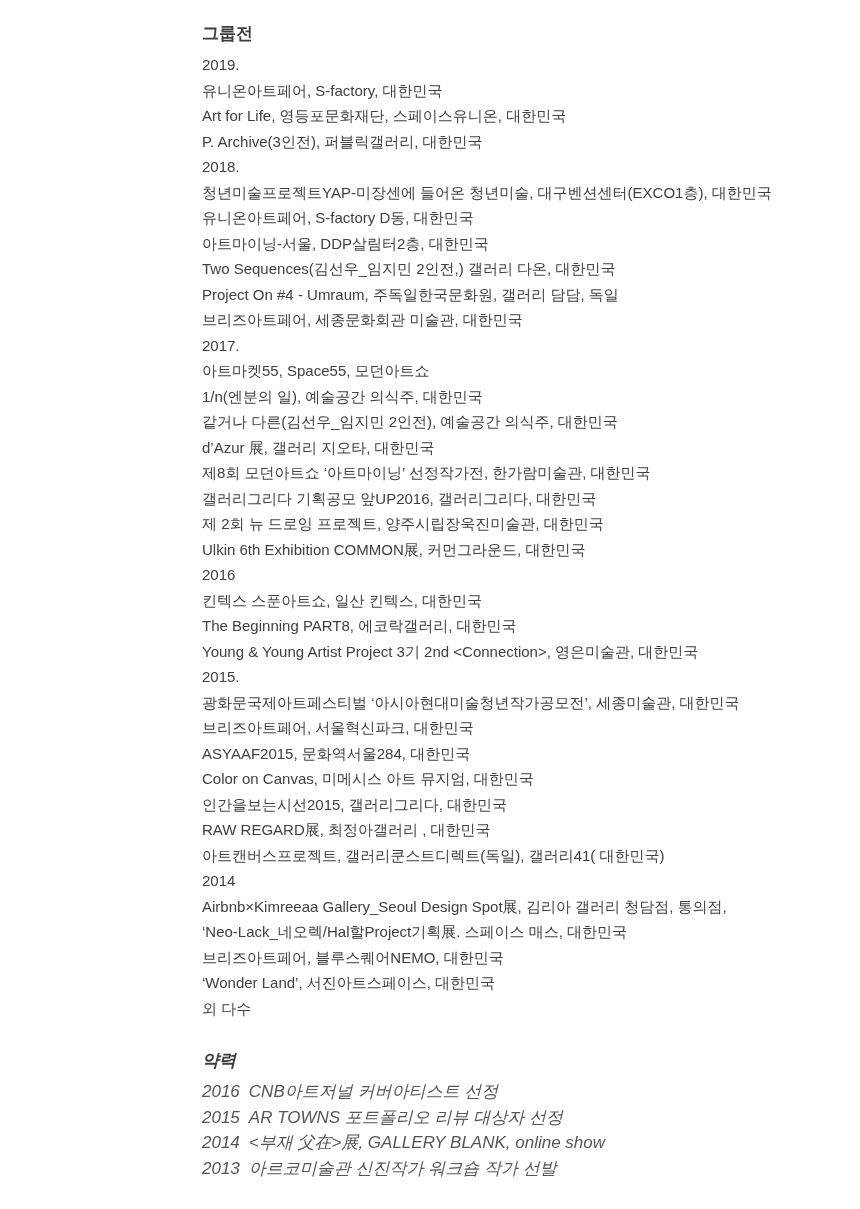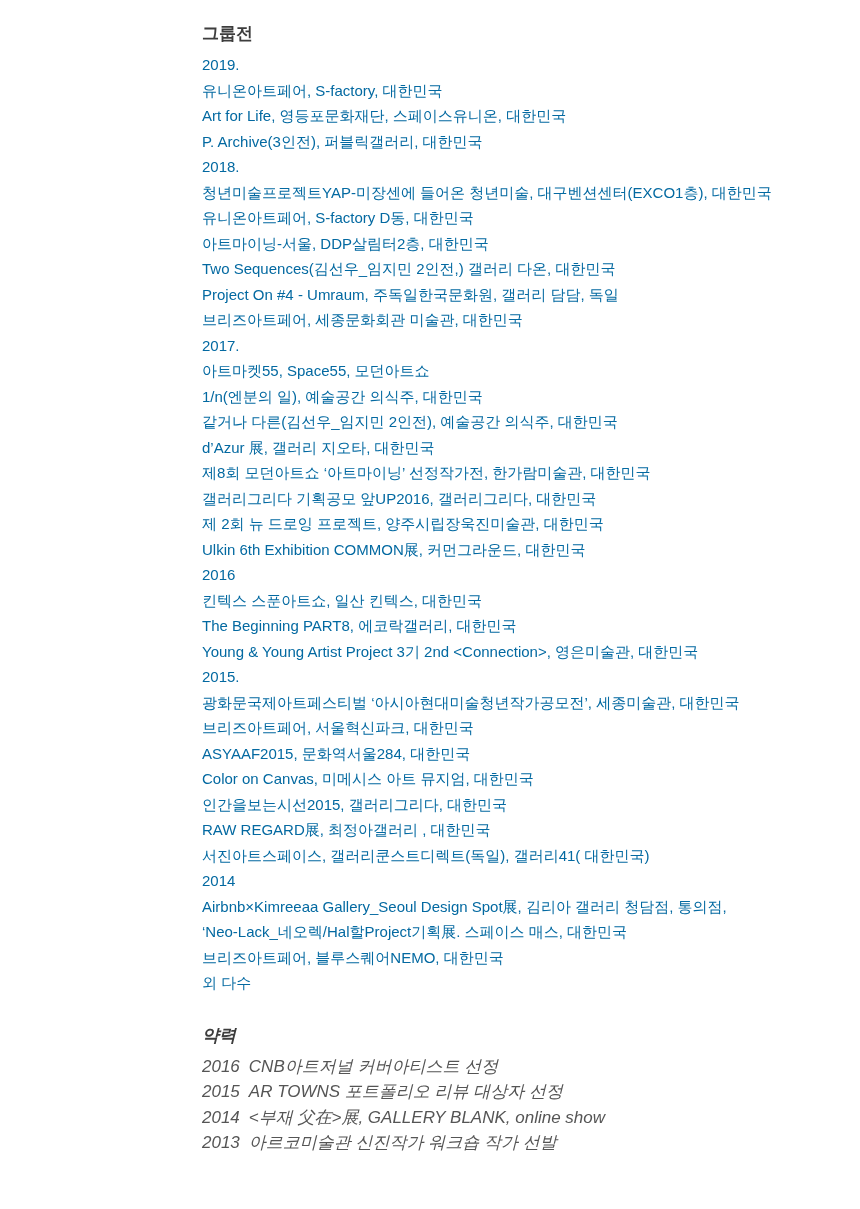--- a/index.html
+++ b/index.html
@@ -20,21 +20,21 @@
   }
   .section-heading {
     font-size: 17px;
     font-weight: 700;
     color: #3d3d3d;
     line-height: 24px;
     margin: 0 0 6px 0;
   }
   .exhibition-list .line {
     font-size: 15px;
-    color: #0369a1;
+    color: #404040;
     line-height: 25.5px;
     white-space: nowrap;
   }
   .bio-section {
     margin-top: 28px;
     font-style: italic;
   }
   .bio-list .bio-row {
     font-size: 17px;
     color: #555555;
@@ -77,25 +77,26 @@
         <div class="line">킨텍스 스푼아트쇼, 일산 킨텍스, 대한민국</div>
         <div class="line">The Beginning PART8, 에코락갤러리, 대한민국</div>
         <div class="line">Young &amp; Young Artist Project 3기 2nd &lt;Connection&gt;, 영은미술관, 대한민국</div>
         <div class="line">2015.</div>
         <div class="line">광화문국제아트페스티벌 ‘아시아현대미술청년작가공모전’, 세종미술관, 대한민국</div>
         <div class="line">브리즈아트페어, 서울혁신파크, 대한민국</div>
         <div class="line">ASYAAF2015, 문화역서울284, 대한민국</div>
         <div class="line">Color on Canvas, 미메시스 아트 뮤지엄, 대한민국</div>
         <div class="line">인간을보는시선2015, 갤러리그리다, 대한민국</div>
         <div class="line">RAW REGARD展, 최정아갤러리 , 대한민국</div>
-        <div class="line">서진아트스페이스, 갤러리쿤스트디렉트(독일), 갤러리41( 대한민국)</div>
+        <div class="line">아트캔버스프로젝트, 갤러리쿤스트디렉트(독일), 갤러리41( 대한민국)</div>
         <div class="line">2014</div>
         <div class="line">Airbnb×Kimreeaa Gallery_Seoul Design Spot展, 김리아 갤러리 청담점, 통의점,</div>
         <div class="line">‘Neo-Lack_네오렉/Hal할Project기획展. 스페이스 매스, 대한민국</div>
         <div class="line">브리즈아트페어,  블루스퀘어NEMO, 대한민국</div>
+        <div class="line">‘Wonder Land’, 서진아트스페이스, 대한민국</div>
         <div class="line">외 다수</div>
       </div>
   </section>
 
   <section class="bio-section">
     <h2 class="section-heading">약력</h2>
     <div class="bio-list">
         <div class="bio-row"><span class="bio-year">2016</span><span class="bio-text">CNB아트저널 커버아티스트 선정</span></div>
         <div class="bio-row"><span class="bio-year">2015</span><span class="bio-text">AR TOWNS 포트폴리오 리뷰 대상자 선정</span></div>
         <div class="bio-row"><span class="bio-year">2014</span><span class="bio-text">&lt;부재 父在&gt;展, GALLERY BLANK, online show</span></div>

